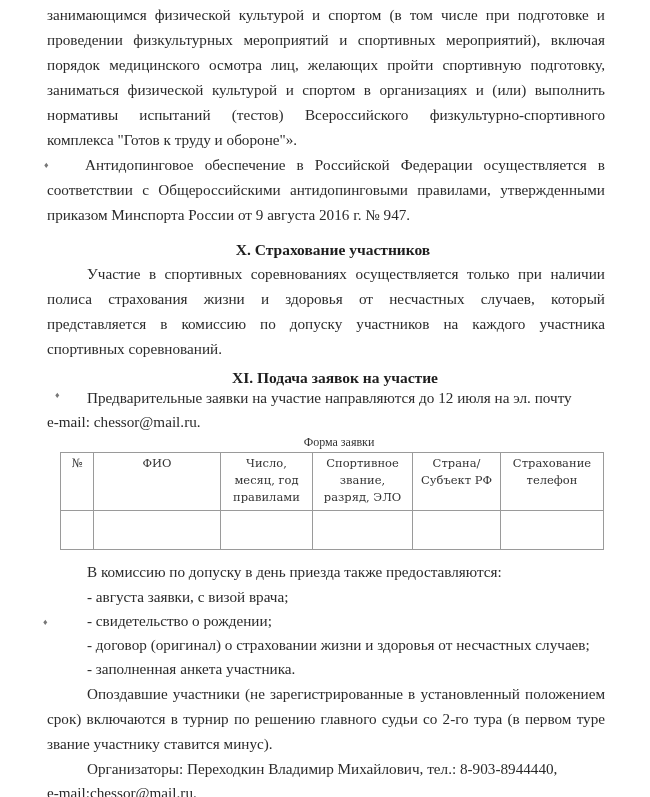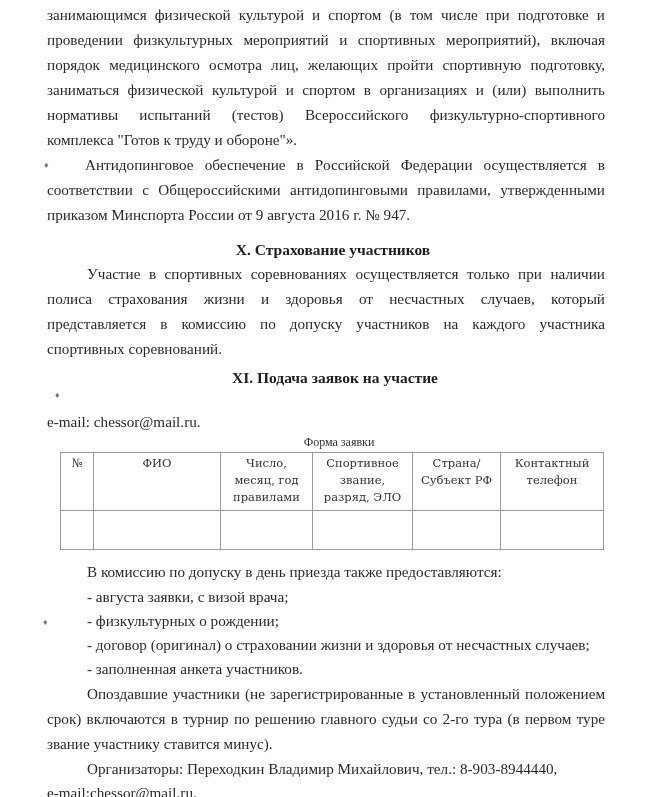--- a/index.html
+++ b/index.html
@@ -58,20 +58,21 @@
   <div class="line" style="top:205px">приказом Минспорта России от 9 августа 2016 г. № 947.</div>
 
   <div class="heading" style="top:240px; left:8px">X. Страхование участников</div>
   <div class="line just" style="top:264px; left:87px; width:518px">Участие в спортивных соревнованиях осуществляется только при наличии</div>
   <div class="line just" style="top:289px">полиса страхования жизни и здоровья от несчастных случаев, который</div>
   <div class="line just" style="top:314px">представляется в комиссию по допуску участников на каждого участника</div>
   <div class="line" style="top:339px">спортивных соревнований.</div>
 
   <div class="heading" style="top:368px; left:10px">XI. Подача заявок на участие</div>
   <span class="mark" style="left:55px;top:390px">♦</span>
+  <div class="line" style="top:388px; left:87px; width:518px">Предварительные заявки на участие направляются до 12 июля на эл. почту</div>
   <div class="line" style="top:412px">e-mail: chessor@mail.ru.</div>
 
   <div class="caption" style="top:434px; left:14px">Форма заявки</div>
 
   <table class="form">
     <colgroup>
       <col style="width:33px">
       <col style="width:127px">
       <col style="width:92px">
       <col style="width:100px">
@@ -94,41 +95,41 @@
       <th>
         <div>Спортивное</div>
         <div>звание,</div>
         <div>разряд, ЭЛО</div>
       </th>
       <th>
         <div>Страна/</div>
         <div>Субъект РФ</div>
       </th>
       <th>
-        <div>Контактный</div>
+        <div>Страхование</div>
         <div>телефон</div>
       </th>
     </tr>
     <tr class="row">
       <td></td>
       <td></td>
       <td></td>
       <td></td>
       <td></td>
       <td></td>
     </tr>
   </tbody>
     </table>
 
   <div class="line" style="top:562px; left:87px">В комиссию по допуску в день приезда также предоставляются:</div>
   <div class="line" style="top:587px; left:87px">- августа заявки, с визой врача;</div>
   <span class="mark" style="left:43px;top:617px">♦</span>
-  <div class="line" style="top:611px; left:87px">- физкультурных о рождении;</div>
+  <div class="line" style="top:611px; left:87px">- свидетельство о рождении;</div>
   <div class="line" style="top:635px; left:87px">- договор (оригинал) о страховании жизни и здоровья от несчастных случаев;</div>
-  <div class="line" style="top:659px; left:87px">- заполненная анкета участников.</div>
+  <div class="line" style="top:659px; left:87px">- заполненная анкета участника.</div>
 
   <div class="line just" style="top:684px; left:87px; width:518px">Опоздавшие участники (не зарегистрированные в установленный положением</div>
   <div class="line just" style="top:709px">срок) включаются в турнир по решению главного судьи со 2-го тура (в первом туре</div>
   <div class="line" style="top:734px">звание участнику ставится минус).</div>
 
   <div class="line" style="top:759px; left:87px">Организаторы: Переходкин Владимир Михайлович, тел.: 8-903-8944440,</div>
   <div class="line" style="top:783px">e-mail:chessor@mail.ru.</div>
 
 </div>
 

